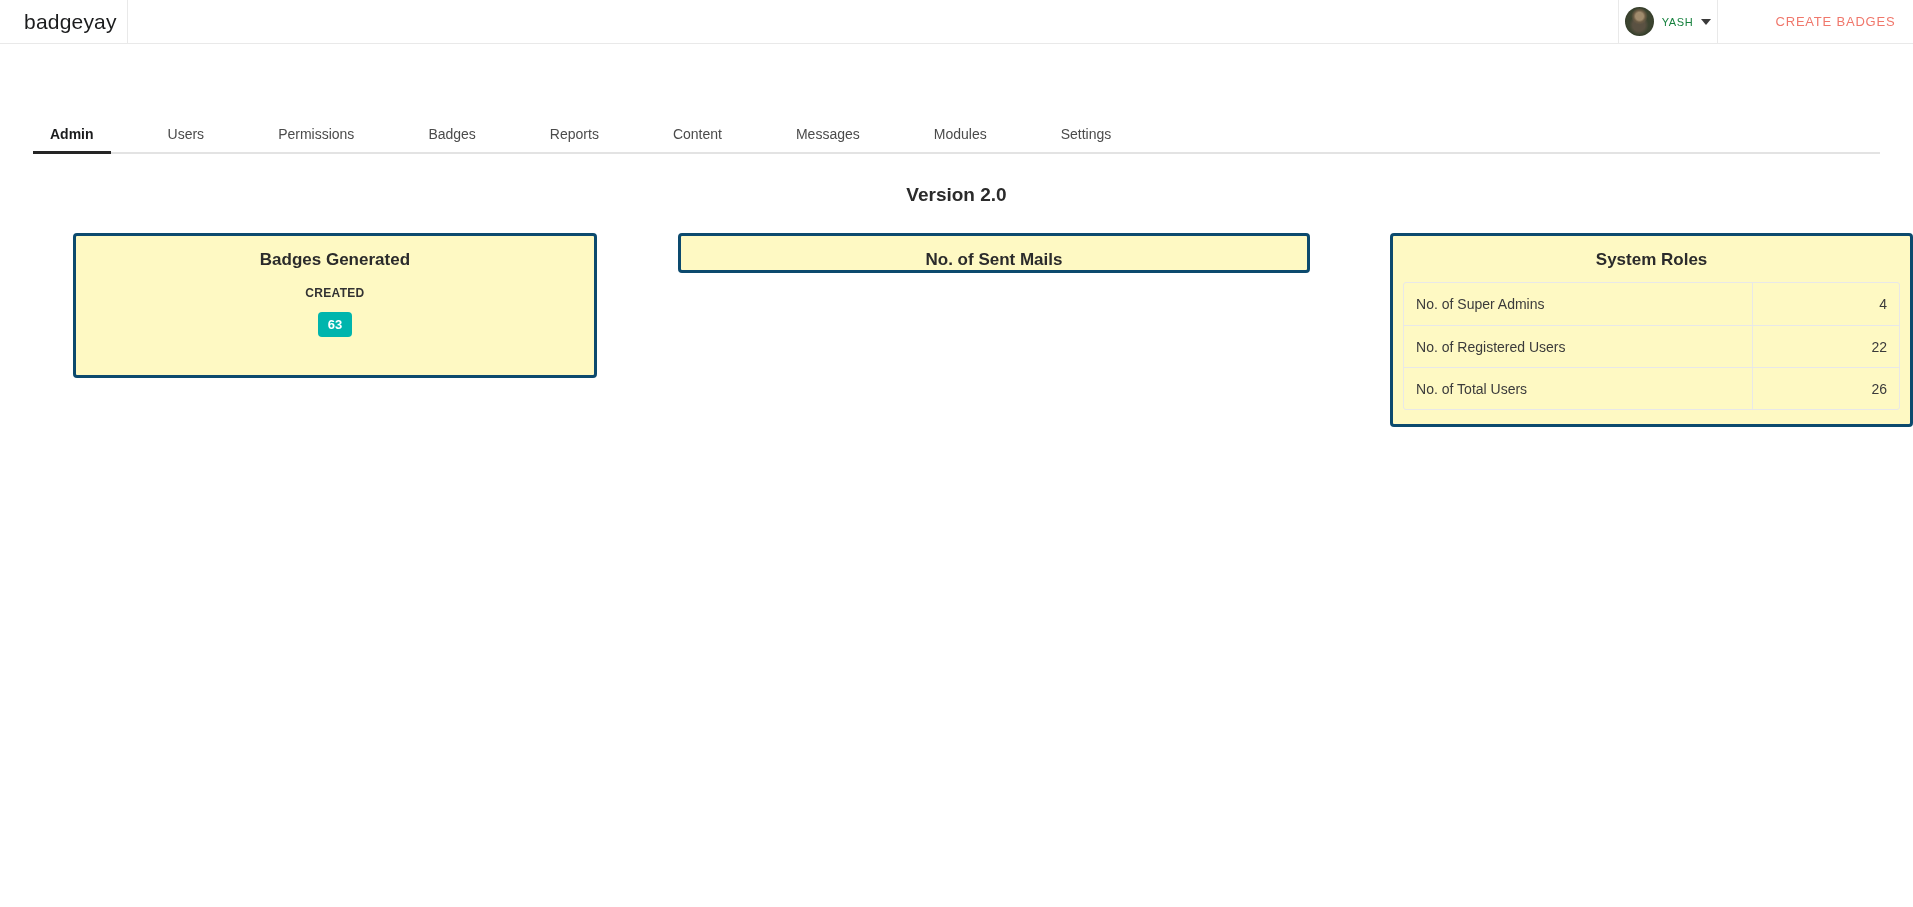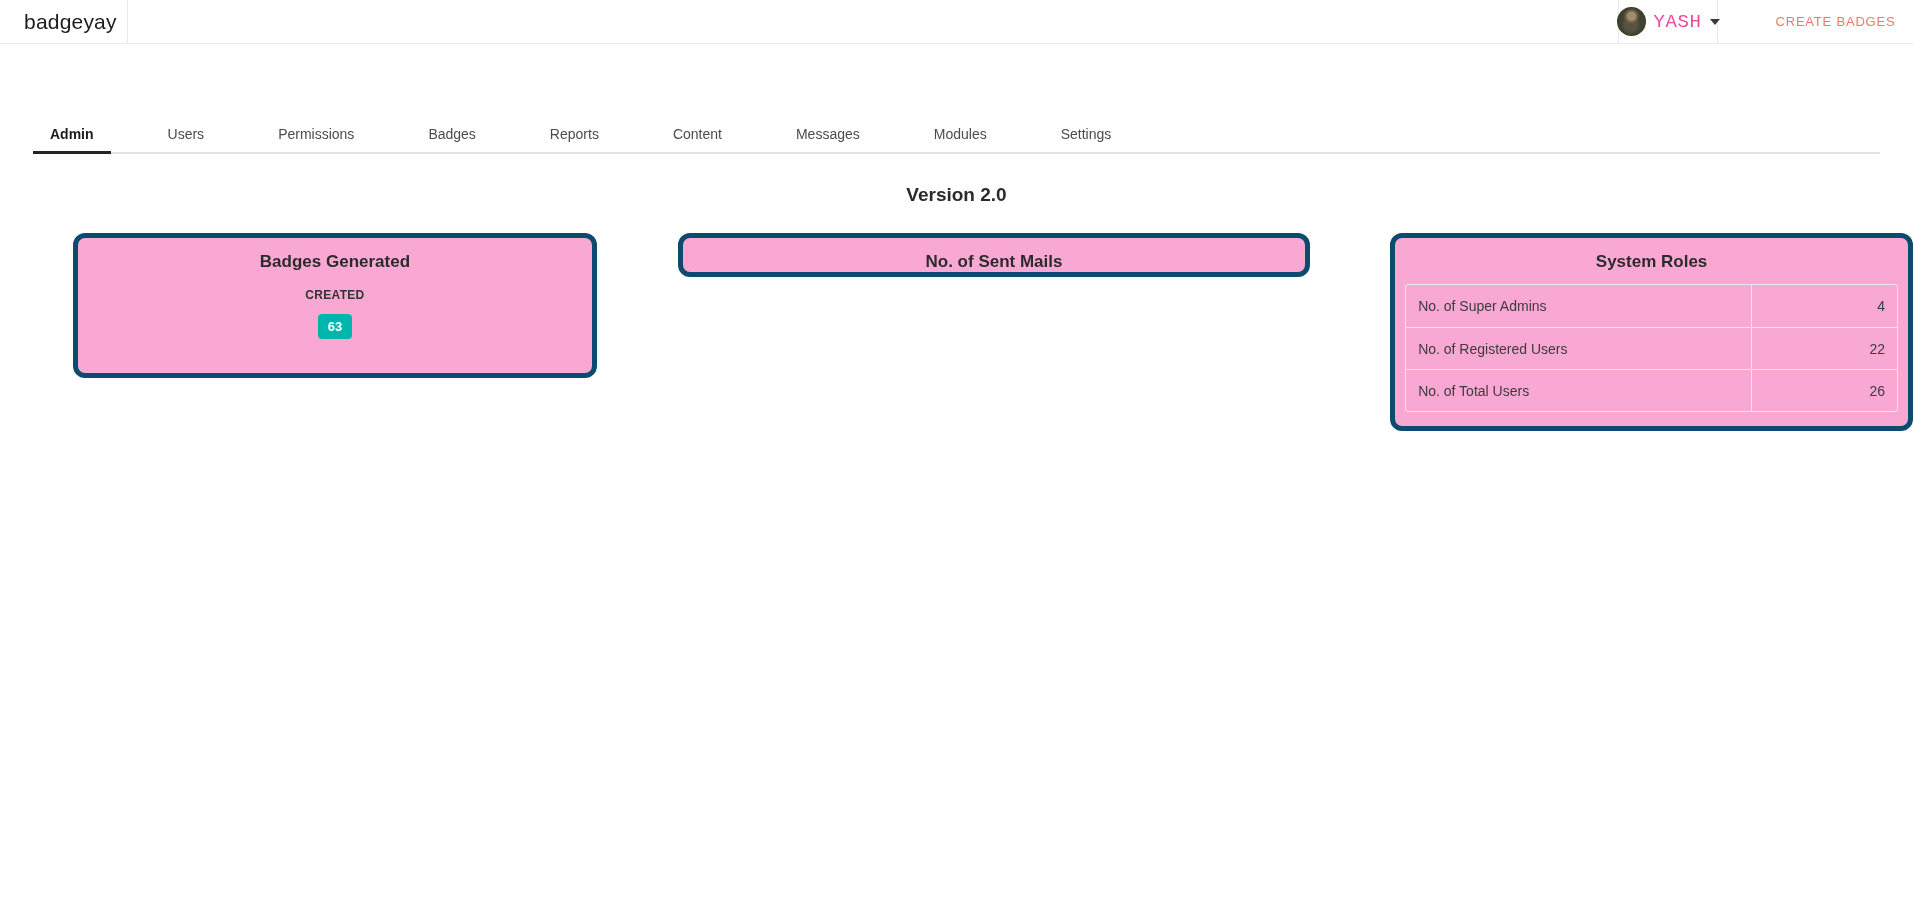--- a/index.html
+++ b/index.html
@@ -44,24 +44,23 @@
   .avatar {
     width: 29px; height: 29px;
     border-radius: 50%;
     flex: 0 0 29px;
     background:
       radial-gradient(circle at 50% 32%, #a08b6d 0 16%, #6b5c45 24%, rgba(0,0,0,0) 34%),
       radial-gradient(circle at 48% 62%, #5a5142 0 26%, rgba(0,0,0,0) 42%),
       radial-gradient(circle at 50% 50%, #3c4430 0 60%, #232a1c 100%);
   }
   .username {
-    font-size: 19px;
+    font-size: 11px;
     letter-spacing: 0.6px;
-    color: #ec4899;
-    font-family: Liberation Mono, monospace;
+    color: #15803d;
   }
   .caret {
     width: 0; height: 0;
     border-left: 5px solid transparent;
     border-right: 5px solid transparent;
     border-top: 6px solid #3a3a3a;
   }
   .create-badges {
     width: 155px;
     display: flex;
@@ -105,23 +104,23 @@
     color: #2b2b2b;
   }
 
   
   .cards {
     display: flex;
     align-items: flex-start;
     margin: 27px 0 0 73px;
   }
   .card {
-    background: #f9a8d4;
-    border: 5px solid #0c4a6e;
-    border-radius: 12px;
+    background: #fef9c3;
+    border: 3px solid #0c4a6e;
+    border-radius: 4px;
   }
   .card h3 {
     text-align: center;
     font-size: 17px;
     font-weight: bold;
     color: #2b2b2b;
     padding-top: 14px;
   }
   .card-badges { width: 527px; height: 145px; margin-right: 41px; text-align: center; }
   .card-mails  { width: 636px; margin-right: 40px; }

